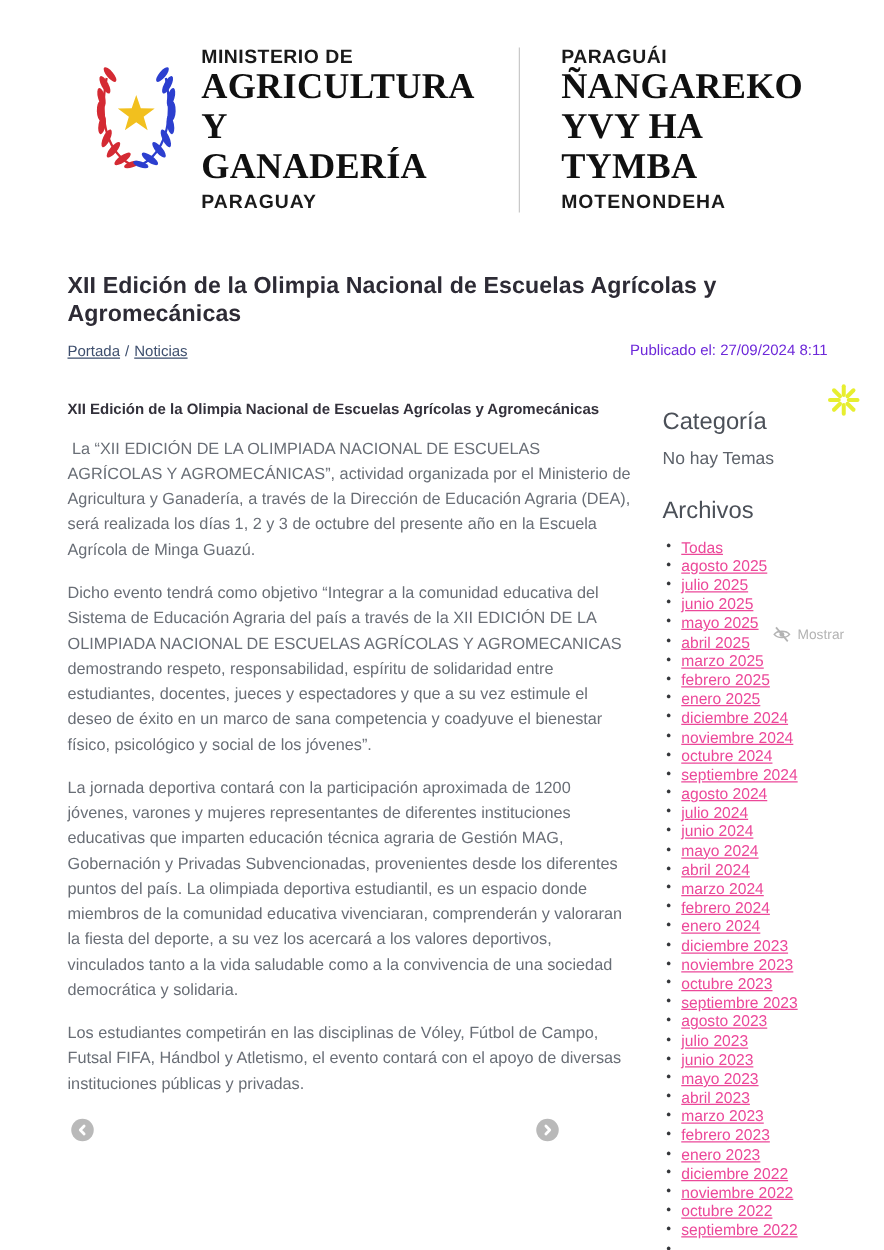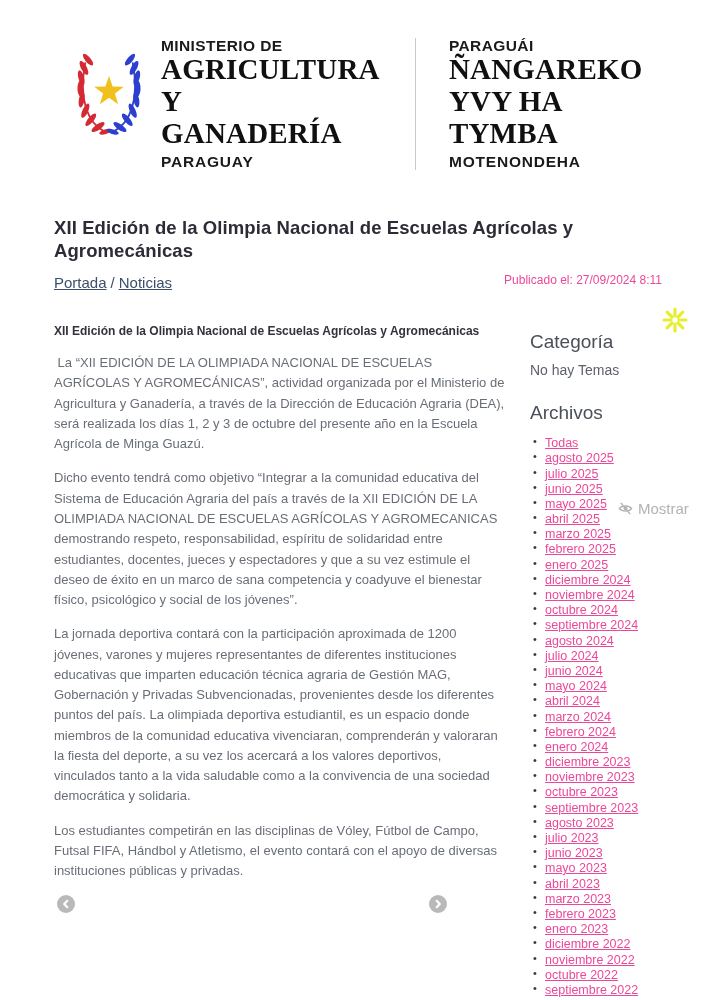--- a/index.html
+++ b/index.html
@@ -13,45 +13,45 @@
   .logo-wrap svg { width:82px; height:102px; display:block; }
   .brand { margin-left:11px; padding-top:1px; }
   .brand-kicker { font-size:15.5px; font-weight:bold; color:#1a1a1a; letter-spacing:.4px; line-height:1.1; }
   .brand-big { font-family:"Liberation Serif","DejaVu Serif",serif; font-weight:bold; font-size:29px; line-height:1.1; color:#101010; letter-spacing:.2px; }
   .brand-foot { font-size:15.5px; font-weight:bold; color:#1a1a1a; letter-spacing:.8px; margin-top:3px; line-height:1.1; }
   .hdr-divider { width:1px; align-self:stretch; background:#c9c9c9; margin:2px 22px 0 20px; }
 
   
   .page-title { margin:47px 45px 0 54px; max-width:620px; font-size:18.5px; font-weight:bold; color:#2d2b35; line-height:1.24; letter-spacing:.1px; }
   .meta-row { display:flex; justify-content:space-between; align-items:flex-start; margin:9px 45px 0 54px; }
-  .breadcrumb { font-size:15px; color:#3d4e6d; line-height:1.5; }
+  .breadcrumb { font-size:12px; color:#3d4e6d; line-height:1.5; }
   .breadcrumb a { color:#3d4e6d; text-decoration:underline; cursor:pointer; }
   .crumb-sep { margin:0 4px; color:#3d4e6d; }
   .crumb-line2 { margin-top:2px; padding-left:3px; }
-  .published { font-size:12px; color:#ec4899; white-space:nowrap; padding-top:1px; }
+  .published { font-size:12px; color:#6d28d9; white-space:nowrap; padding-top:1px; }
 
   
   .main { display:flex; margin:30px 18px 0 54px; }
   .article { width:452px; flex:0 0 auto; }
   .article-heading { font-size:12px; font-weight:bold; color:#33313b; margin:0 0 15px; white-space:nowrap; letter-spacing:0; }
   .article p { font-size:13px; line-height:1.56; margin:0 0 14px; color:#696e76; }
 
   .sidebar { margin-left:24px; width:170px; position:relative; }
   .side-title { font-size:19px; font-weight:normal; color:#4b5058; margin:7px 0 9px; }
   .side-empty { font-size:14px; color:#5d626a; }
   .archives-title { margin-top:24px; }
   ul.archives { list-style:none; margin:10px 0 0; padding:0 0 0 15px; }
   ul.archives li { position:relative; line-height:15.2px; height:15.2px; }
   ul.archives li::before { content:"•"; position:absolute; left:-12px; color:#34363a; font-size:11px; }
   ul.archives a { font-size:12.5px; color:#ec4899; text-decoration:underline; cursor:pointer; }
 
   
   .asterisk { position:absolute; left:662px; top:307px; width:26px; height:26px; }
   .mostrar { position:absolute; left:616px; top:499px; display:flex; align-items:center; gap:5px;
-             color:#b3b3b3; font-size:15px; background:rgba(255,255,255,.55); padding:1px 2px; cursor:pointer; }
+             color:#b3b3b3; font-size:11px; background:rgba(255,255,255,.55); padding:1px 2px; cursor:pointer; }
   .nav-circle { position:absolute; width:18px; height:18px; border-radius:50%; background:#b9b9b9;
                 display:flex; align-items:center; justify-content:center; cursor:pointer; }
   .nav-prev { left:57px; top:895px; }
   .nav-next { left:429px; top:895px; }
 </style>
 </head>
 <body>
 
 <div class="page">
 

